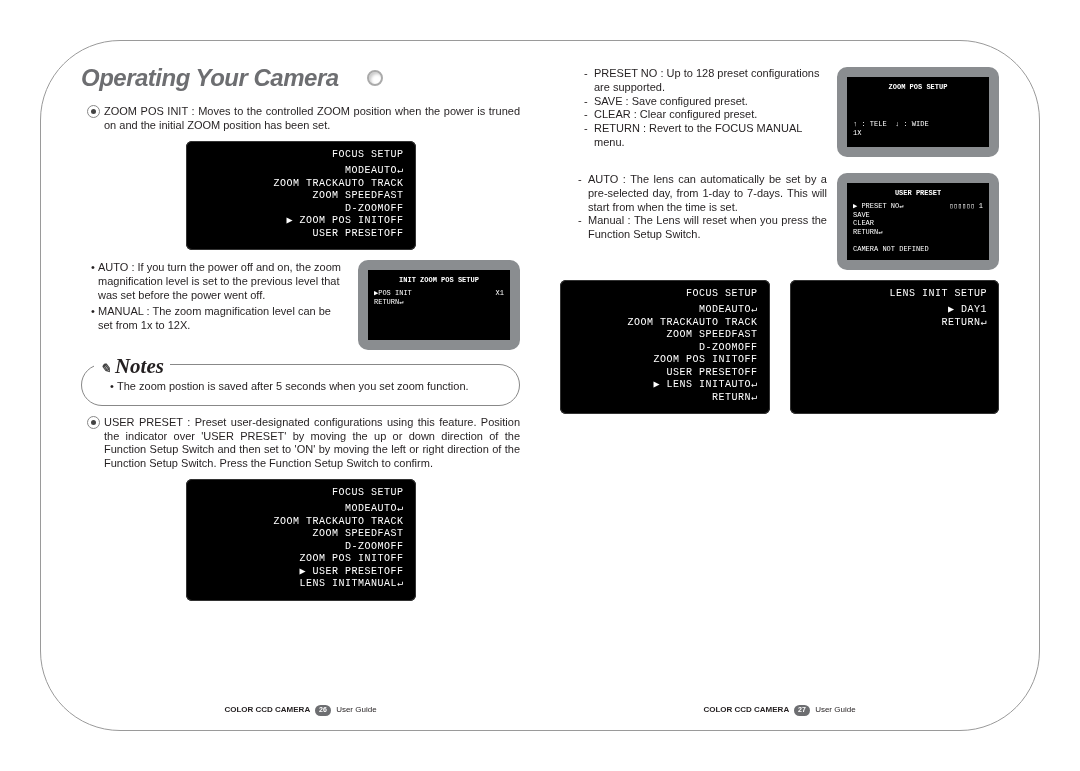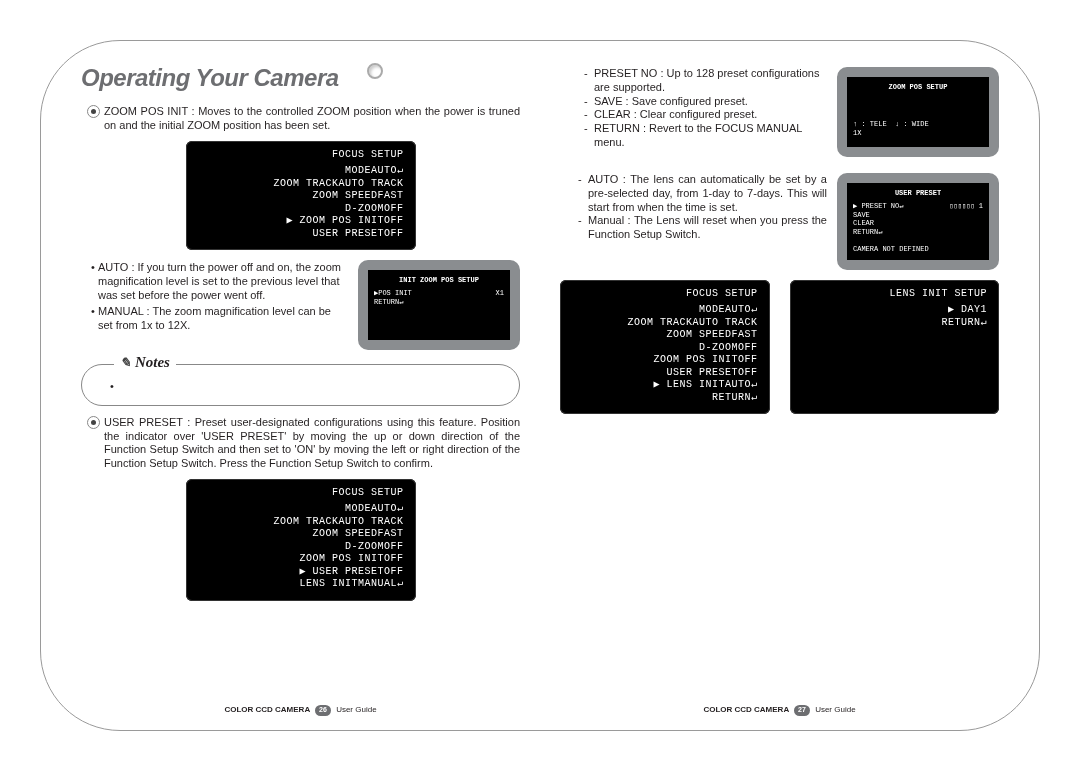--- a/index.html
+++ b/index.html
@@ -1,37 +1,37 @@
 <!DOCTYPE html>
 <html><head>
 <meta charset="utf-8">
 <style>
   * { box-sizing: border-box; margin: 0; padding: 0; }
   body { width: 1080px; height: 771px; background: #fff; font-family: Arial, Helvetica, sans-serif; color: #231f20; position: relative; }
   .page-border { position: absolute; top: 40px; left: 40px; right: 40px; bottom: 40px; border: 1px solid #9a9a9a; border-radius: 80px; padding: 22px 40px 10px 40px; }
   .columns { display: flex; gap: 40px; height: 100%; }
   .col { flex: 1; position: relative; font-size: 11px; line-height: 1.25; }
-  .page-title { font-size: 24px; font-weight: bold; font-style: italic; color: #6d6e71; letter-spacing: -0.5px; display: flex; align-items: flex-start; gap: 28px; margin-bottom: 12px; }
+  .page-title { font-size: 24px; font-weight: bold; font-style: italic; color: #6d6e71; letter-spacing: -0.5px; display: flex; align-items: center; gap: 28px; margin-bottom: 12px; }
   .title-dot { width: 16px; height: 16px; border-radius: 50%; border: 2px solid #aaa; display: inline-block; box-shadow: inset 2px 2px 3px #ccc; }
   .bullet-ring { display: inline-flex; width: 13px; height: 13px; border: 1px solid #888; border-radius: 50%; align-items: center; justify-content: center; margin-right: 4px; vertical-align: top; flex-shrink: 0; }
   .bullet-ring::after { content: ""; width: 5px; height: 5px; background: #444; border-radius: 50%; }
   .entry { display: flex; margin: 2px 0 4px 6px; text-align: justify; }
   .entry-label { font-weight: normal; }
   .entry-label::after { content: " : "; }
   .sub { margin-left: 18px; display: flex; }
   .sub .lead { width: 10px; flex-shrink: 0; }
   .sub-label::after { content: " : "; }
   .osd { background: #000; color: #fff; font-family: "Courier New", monospace; font-size: 10px; border-radius: 6px; padding: 8px 12px 10px; letter-spacing: 0.5px; box-shadow: 0 0 0 1px #333 inset; }
   .osd-title { text-align: right; margin-bottom: 4px; font-size: 10px; }
   .osd-row { display: flex; justify-content: flex-end; white-space: pre; }
   .osd-row .l { flex: 0 0 auto; }
   .osd-row .r { flex: 0 0 auto; text-align: right; }
   .osd.center { margin: 8px auto 10px; width: 230px; }
   .notes-wrap { position: relative; margin: 14px 0 10px; border: 1px solid #888; border-radius: 40px; padding: 14px 14px 8px 18px; }
-  .notes-tag { position: absolute; top: -12px; left: 32px; background: #fff; padding: 0 6px; font-style: italic; font-weight: bold; font-size: 15px; display: flex; align-items: flex-start; gap: 4px; font-family: Georgia, serif; }
+  .notes-tag { position: absolute; top: -12px; left: 12px; background: #fff; padding: 0 6px; font-style: italic; font-weight: bold; font-size: 21px; display: flex; align-items: flex-start; gap: 4px; font-family: Georgia, serif; }
   .pin-icon::before { content: "✎"; font-size: 13px; color: #444; }
   .monitor { width: 162px; position: relative; }
   .monitor-bezel { border: 10px solid #8a8d90; border-radius: 10px; padding: 0; background: #000; }
   .monitor .screen { color: #fff; font-family: "Courier New", monospace; font-size: 7px; padding: 6px; min-height: 70px; letter-spacing: 0; }
   .screen-title { text-align: center; font-size: 7px; margin-bottom: 4px; font-weight: bold; }
   .mrow { display: flex; justify-content: space-between; white-space: pre; }
   .footer { position: absolute; bottom: 4px; left: 0; right: 0; text-align: center; font-size: 8px; font-weight: bold; }
   .footer .pg { display: inline-block; background: #6d6e71; color: #fff; border-radius: 8px; padding: 1px 4px; margin: 0 3px; font-size: 7px; }
   .footer .ug { font-weight: normal; }
   .flexrow { display: flex; align-items: flex-start; gap: 10px; }
@@ -97,20 +97,21 @@
         </div>
       </div>
 
       <div class="notes-wrap">
         <div class="notes-tag">
           <span class="pin-icon"></span>
           <span>Notes</span>
         </div>
         <div class="small-bullet">
             <span class="dot">•</span>
+            <span>The zoom postion is saved after 5 seconds when you set zoom function.</span>
           </div>
       </div>
 
       <div class="entry">
         <span class="bullet-ring"></span>
         <div class="justify">
           <span class="entry-label">USER PRESET</span><span>Preset user-designated configurations using this feature. Position the indicator over 'USER PRESET' by moving the up or down direction of the Function Setup Switch and then set to 'ON' by moving the left or right direction of the Function Setup Switch. Press the Function Setup Switch to confirm.</span>
         </div>
       </div>
 

